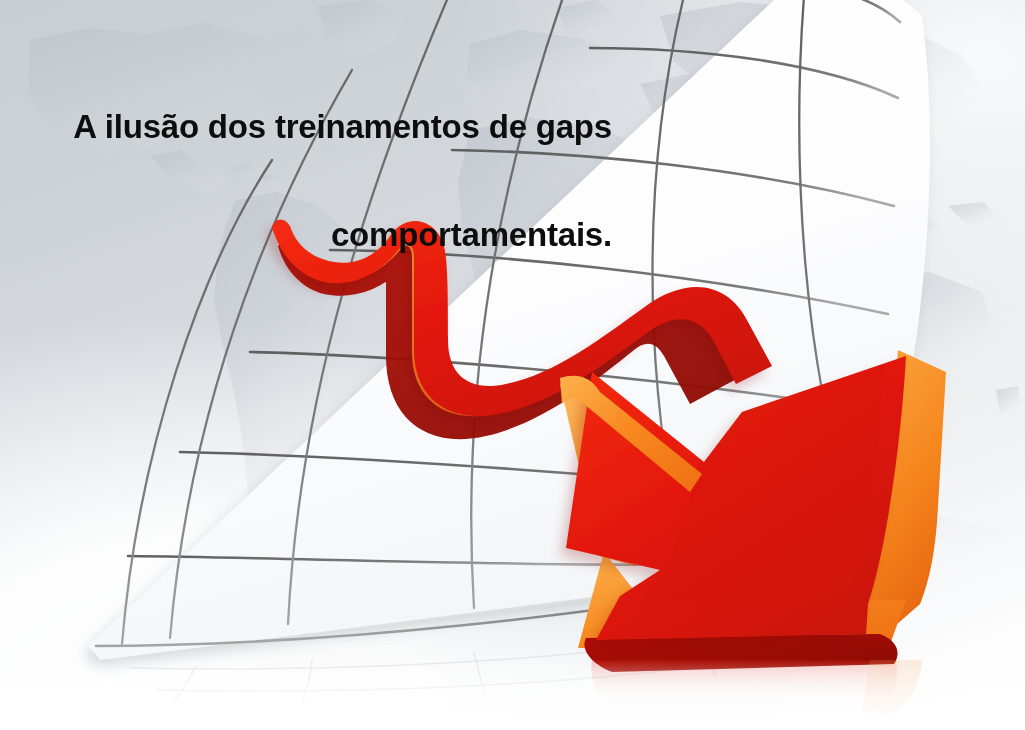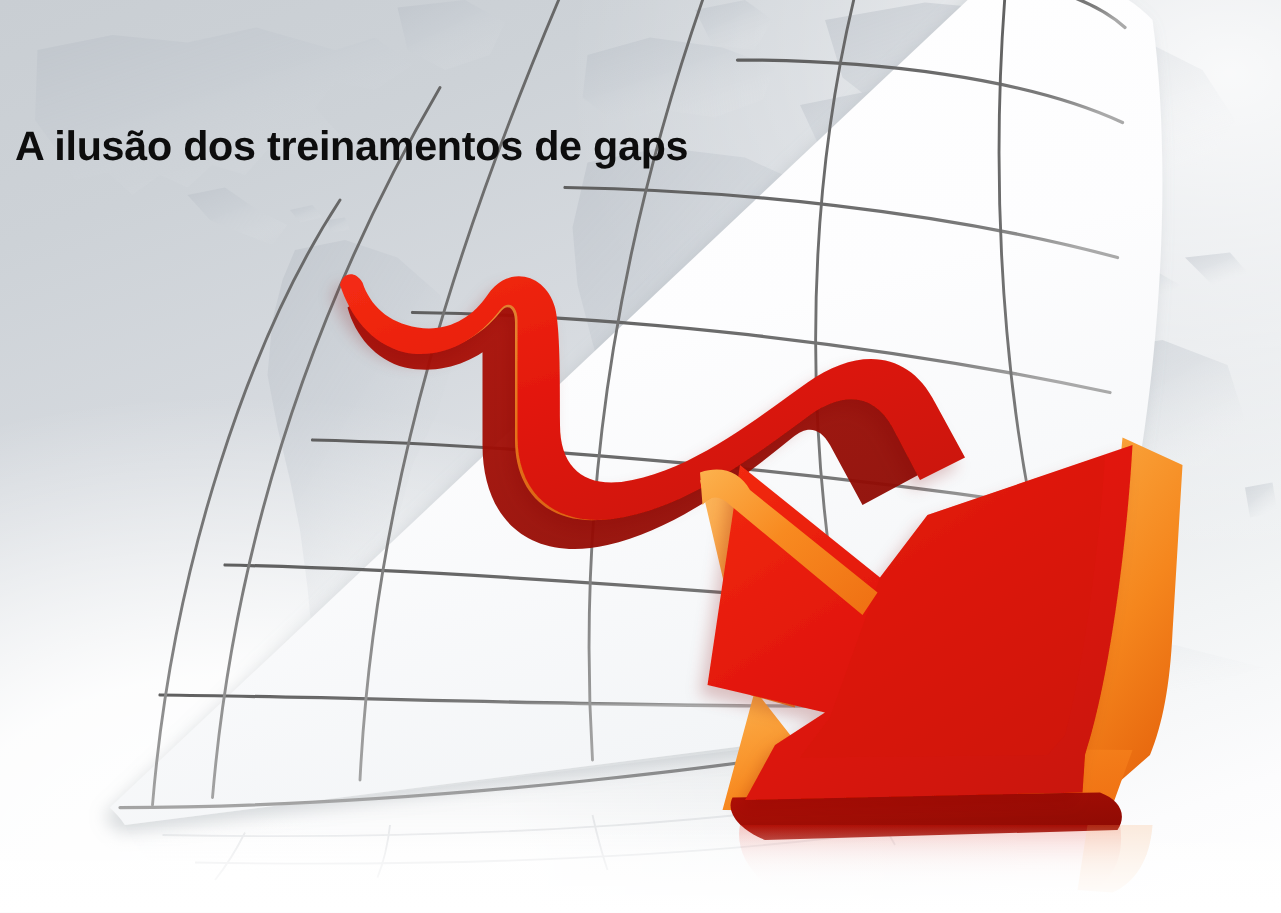--- a/index.html
+++ b/index.html
@@ -61,23 +61,23 @@
     top: 660px;
     height: 70px;
     background: linear-gradient(to bottom, rgba(255,255,255,0) 0%, rgba(255,255,255,0.55) 45%, rgba(255,255,255,1) 100%);
     pointer-events: none;
   }
 
   
   .title-block {
     position: absolute;
     left: 12px;
-    top: 36px;
+    top: 46px;
     width: 600px;
-    text-align: left;
+    text-align: right;
     color: #0d0d0d;
     font-weight: 700;
     font-size: 33px;
     line-height: 54px;
     letter-spacing: -0.2px;
     white-space: pre-line;
   }
   .title-line-1 { display: block; }
   .title-line-2 { display: block; }
 </style>
@@ -366,15 +366,16 @@
                  C 600 702, 588 680, 592 660 Z" fill="url(#reflRed)"></path>
         <path d="M 870 660 L 922 660 C 920 688, 908 706, 890 714 L 862 712 Z" fill="#f59b52" opacity="0.45"></path>
       </g>
     </svg>
   </div>
 
   <div class="floor-fade"></div>
 
   <div class="title-block">
     <span class="title-line-1">A ilusão dos treinamentos de gaps</span>
+    <span class="title-line-2">comportamentais.</span>
   </div>
 
 </div>
 
 </body></html>

